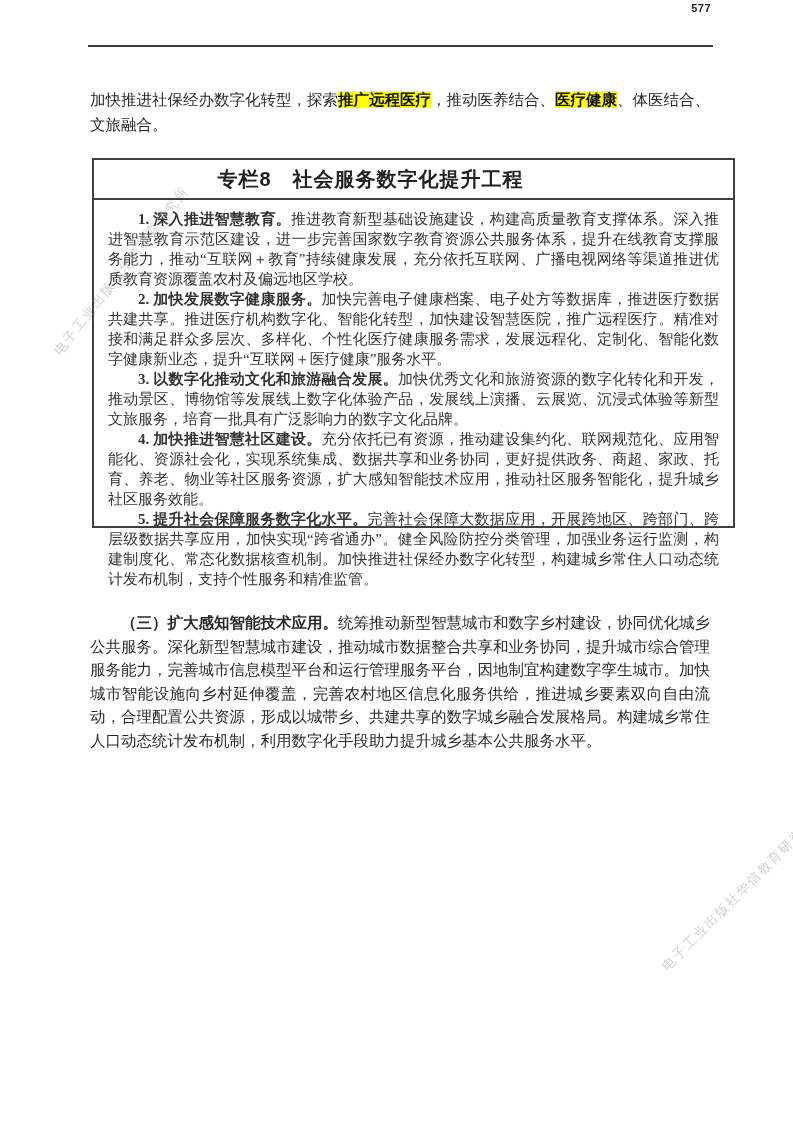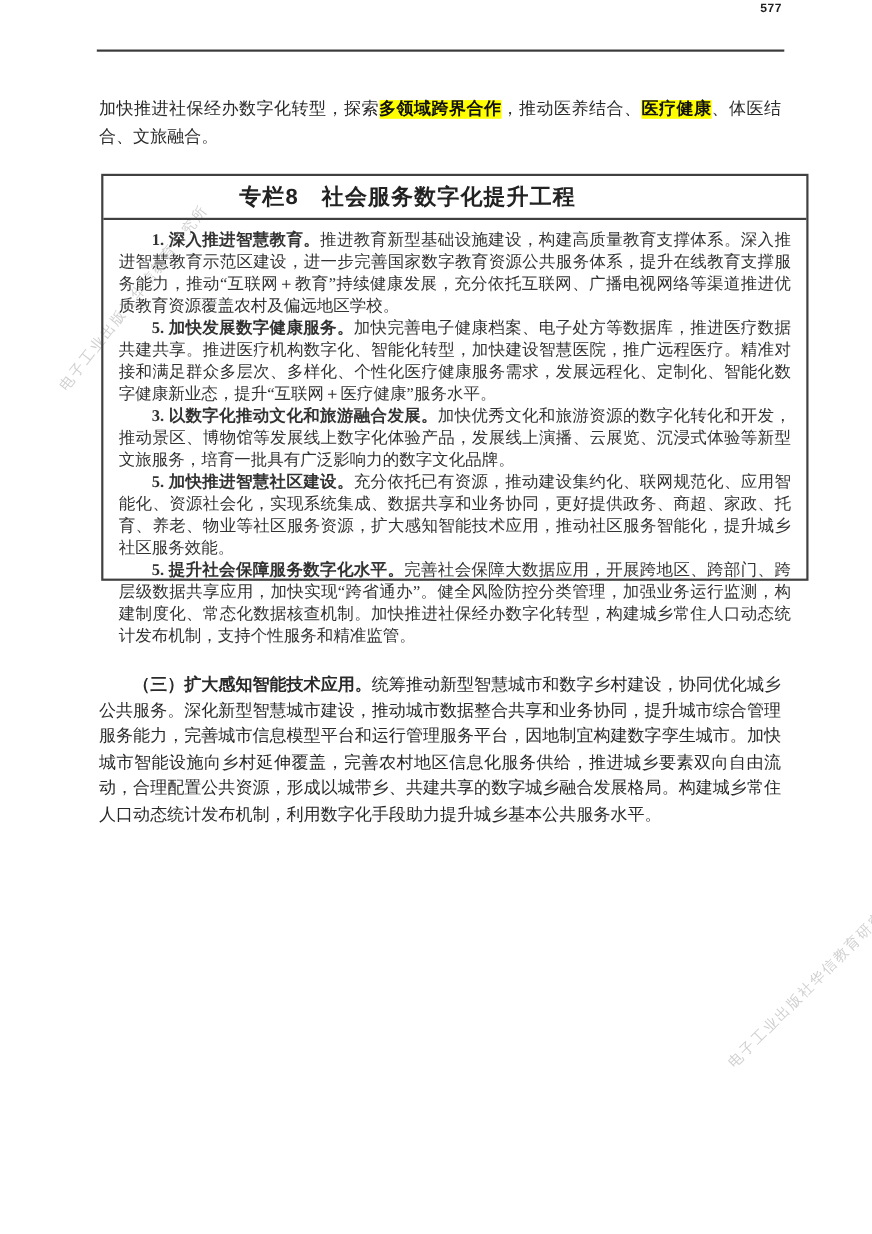--- a/index.html
+++ b/index.html
@@ -114,30 +114,30 @@
 
 <div class="page">
 
   <div class="watermark wm1">电子工业出版社华信教育研究所</div>
   <div class="watermark wm2">电子工业出版社华信教育研究所</div>
 
   <div class="pageno">577</div>
   <div class="headrule"></div>
 
   <div class="intro">
-    <span>加快推进社保经办数字化转型，探索</span><span class="hl">多领域跨界合作</span><span>，推动医养结合、</span><span class="hl">医疗健康</span><span>、体医结合、文旅融合。</span>
+    <span>加快推进社保经办数字化转型，探索</span><span class="hl">推广远程医疗</span><span>，推动医养结合、</span><span class="hl">医疗健康</span><span>、体医结合、文旅融合。</span>
   </div>
 
   <div class="feature-box">
     <div class="box-title">专栏8　社会服务数字化提升工程</div>
     <div class="box-body">
       <p><span class="lead">1. 深入推进智慧教育。</span><span>推进教育新型基础设施建设，构建高质量教育支撑体系。深入推进智慧教育示范区建设，进一步完善国家数字教育资源公共服务体系，提升在线教育支撑服务能力，推动“互联网＋教育”持续健康发展，充分依托互联网、广播电视网络等渠道推进优质教育资源覆盖农村及偏远地区学校。</span></p>
-      <p><span class="lead">5. 加快发展数字健康服务。</span><span>加快完善电子健康档案、电子处方等数据库，推进医疗数据共建共享。推进医疗机构数字化、智能化转型，加快建设智慧医院，推广远程医疗。精准对接和满足群众多层次、多样化、个性化医疗健康服务需求，发展远程化、定制化、智能化数字健康新业态，提升“互联网＋医疗健康”服务水平。</span></p>
+      <p><span class="lead">2. 加快发展数字健康服务。</span><span>加快完善电子健康档案、电子处方等数据库，推进医疗数据共建共享。推进医疗机构数字化、智能化转型，加快建设智慧医院，推广远程医疗。精准对接和满足群众多层次、多样化、个性化医疗健康服务需求，发展远程化、定制化、智能化数字健康新业态，提升“互联网＋医疗健康”服务水平。</span></p>
       <p><span class="lead">3. 以数字化推动文化和旅游融合发展。</span><span>加快优秀文化和旅游资源的数字化转化和开发，推动景区、博物馆等发展线上数字化体验产品，发展线上演播、云展览、沉浸式体验等新型文旅服务，培育一批具有广泛影响力的数字文化品牌。</span></p>
-      <p><span class="lead">5. 加快推进智慧社区建设。</span><span>充分依托已有资源，推动建设集约化、联网规范化、应用智能化、资源社会化，实现系统集成、数据共享和业务协同，更好提供政务、商超、家政、托育、养老、物业等社区服务资源，扩大感知智能技术应用，推动社区服务智能化，提升城乡社区服务效能。</span></p>
+      <p><span class="lead">4. 加快推进智慧社区建设。</span><span>充分依托已有资源，推动建设集约化、联网规范化、应用智能化、资源社会化，实现系统集成、数据共享和业务协同，更好提供政务、商超、家政、托育、养老、物业等社区服务资源，扩大感知智能技术应用，推动社区服务智能化，提升城乡社区服务效能。</span></p>
       <p><span class="lead">5. 提升社会保障服务数字化水平。</span><span>完善社会保障大数据应用，开展跨地区、跨部门、跨层级数据共享应用，加快实现“跨省通办”。健全风险防控分类管理，加强业务运行监测，构建制度化、常态化数据核查机制。加快推进社保经办数字化转型，构建城乡常住人口动态统计发布机制，支持个性服务和精准监管。</span></p>
     </div>
   </div>
 
   <div class="para3">
     <span class="lead">（三）扩大感知智能技术应用。</span><span>统筹推动新型智慧城市和数字乡村建设，协同优化城乡公共服务。深化新型智慧城市建设，推动城市数据整合共享和业务协同，提升城市综合管理服务能力，完善城市信息模型平台和运行管理服务平台，因地制宜构建数字孪生城市。加快城市智能设施向乡村延伸覆盖，完善农村地区信息化服务供给，推进城乡要素双向自由流动，合理配置公共资源，形成以城带乡、共建共享的数字城乡融合发展格局。构建城乡常住人口动态统计发布机制，利用数字化手段助力提升城乡基本公共服务水平。</span>
   </div>
 
 </div>
 

